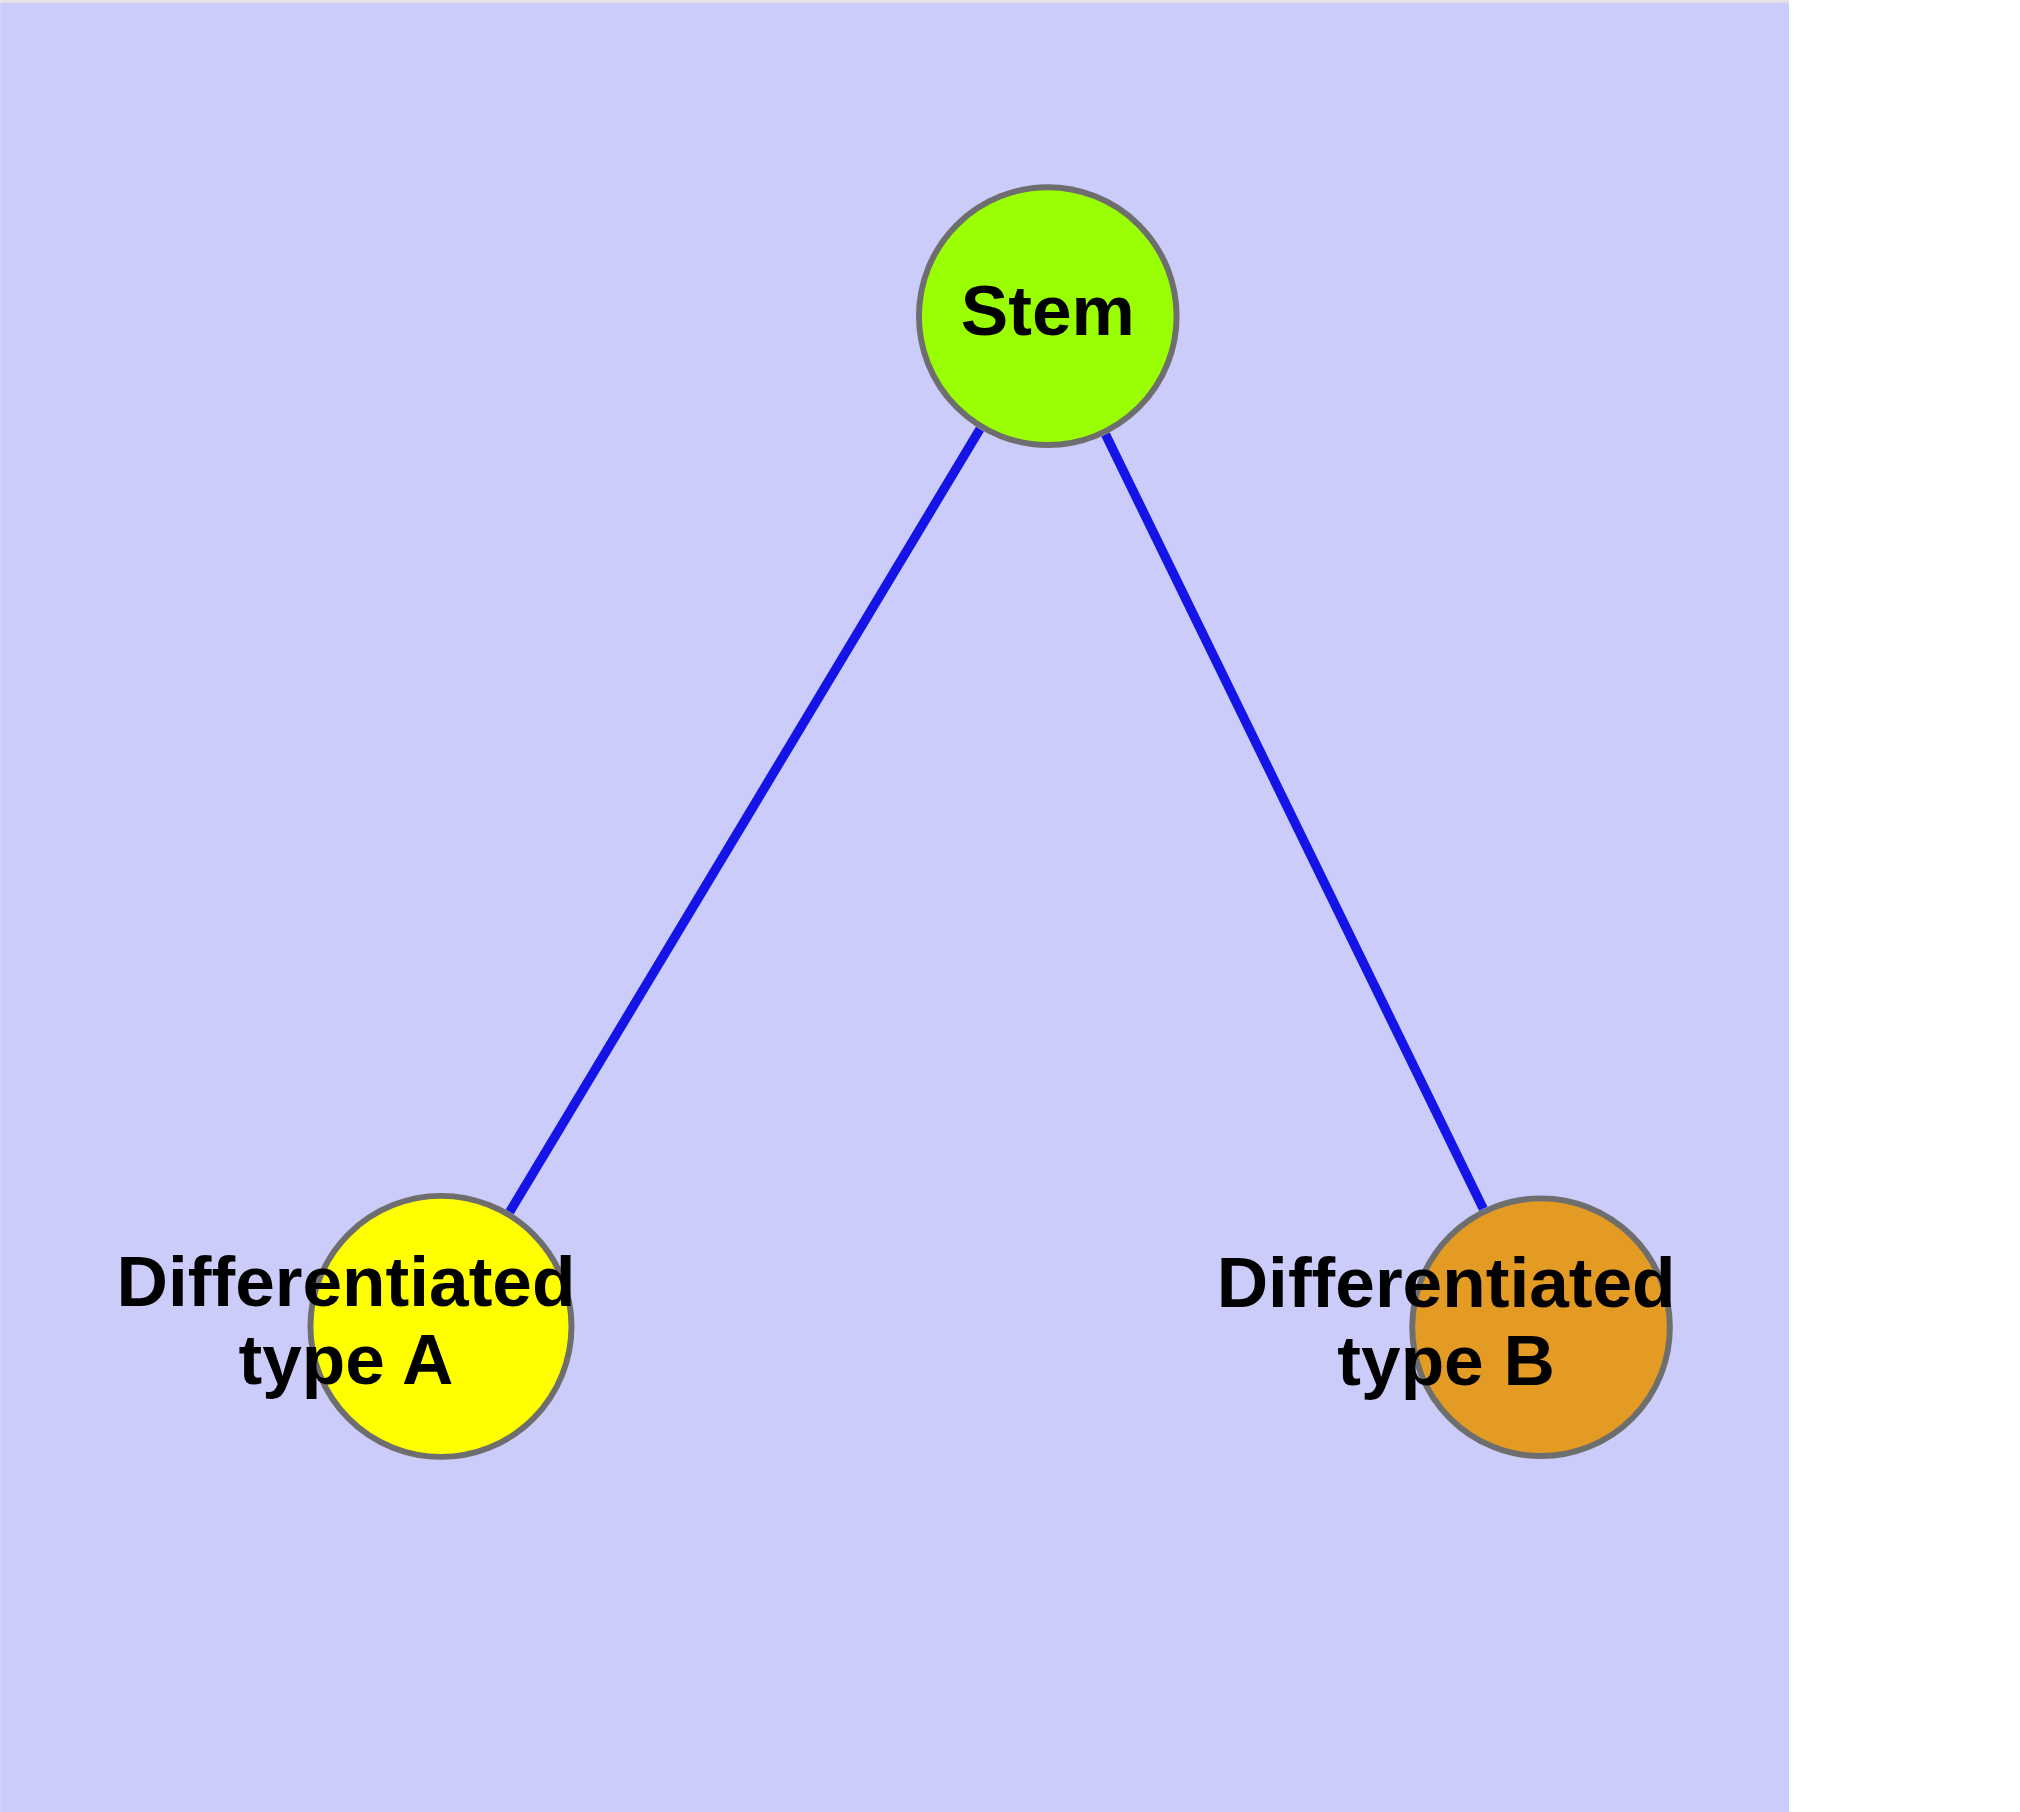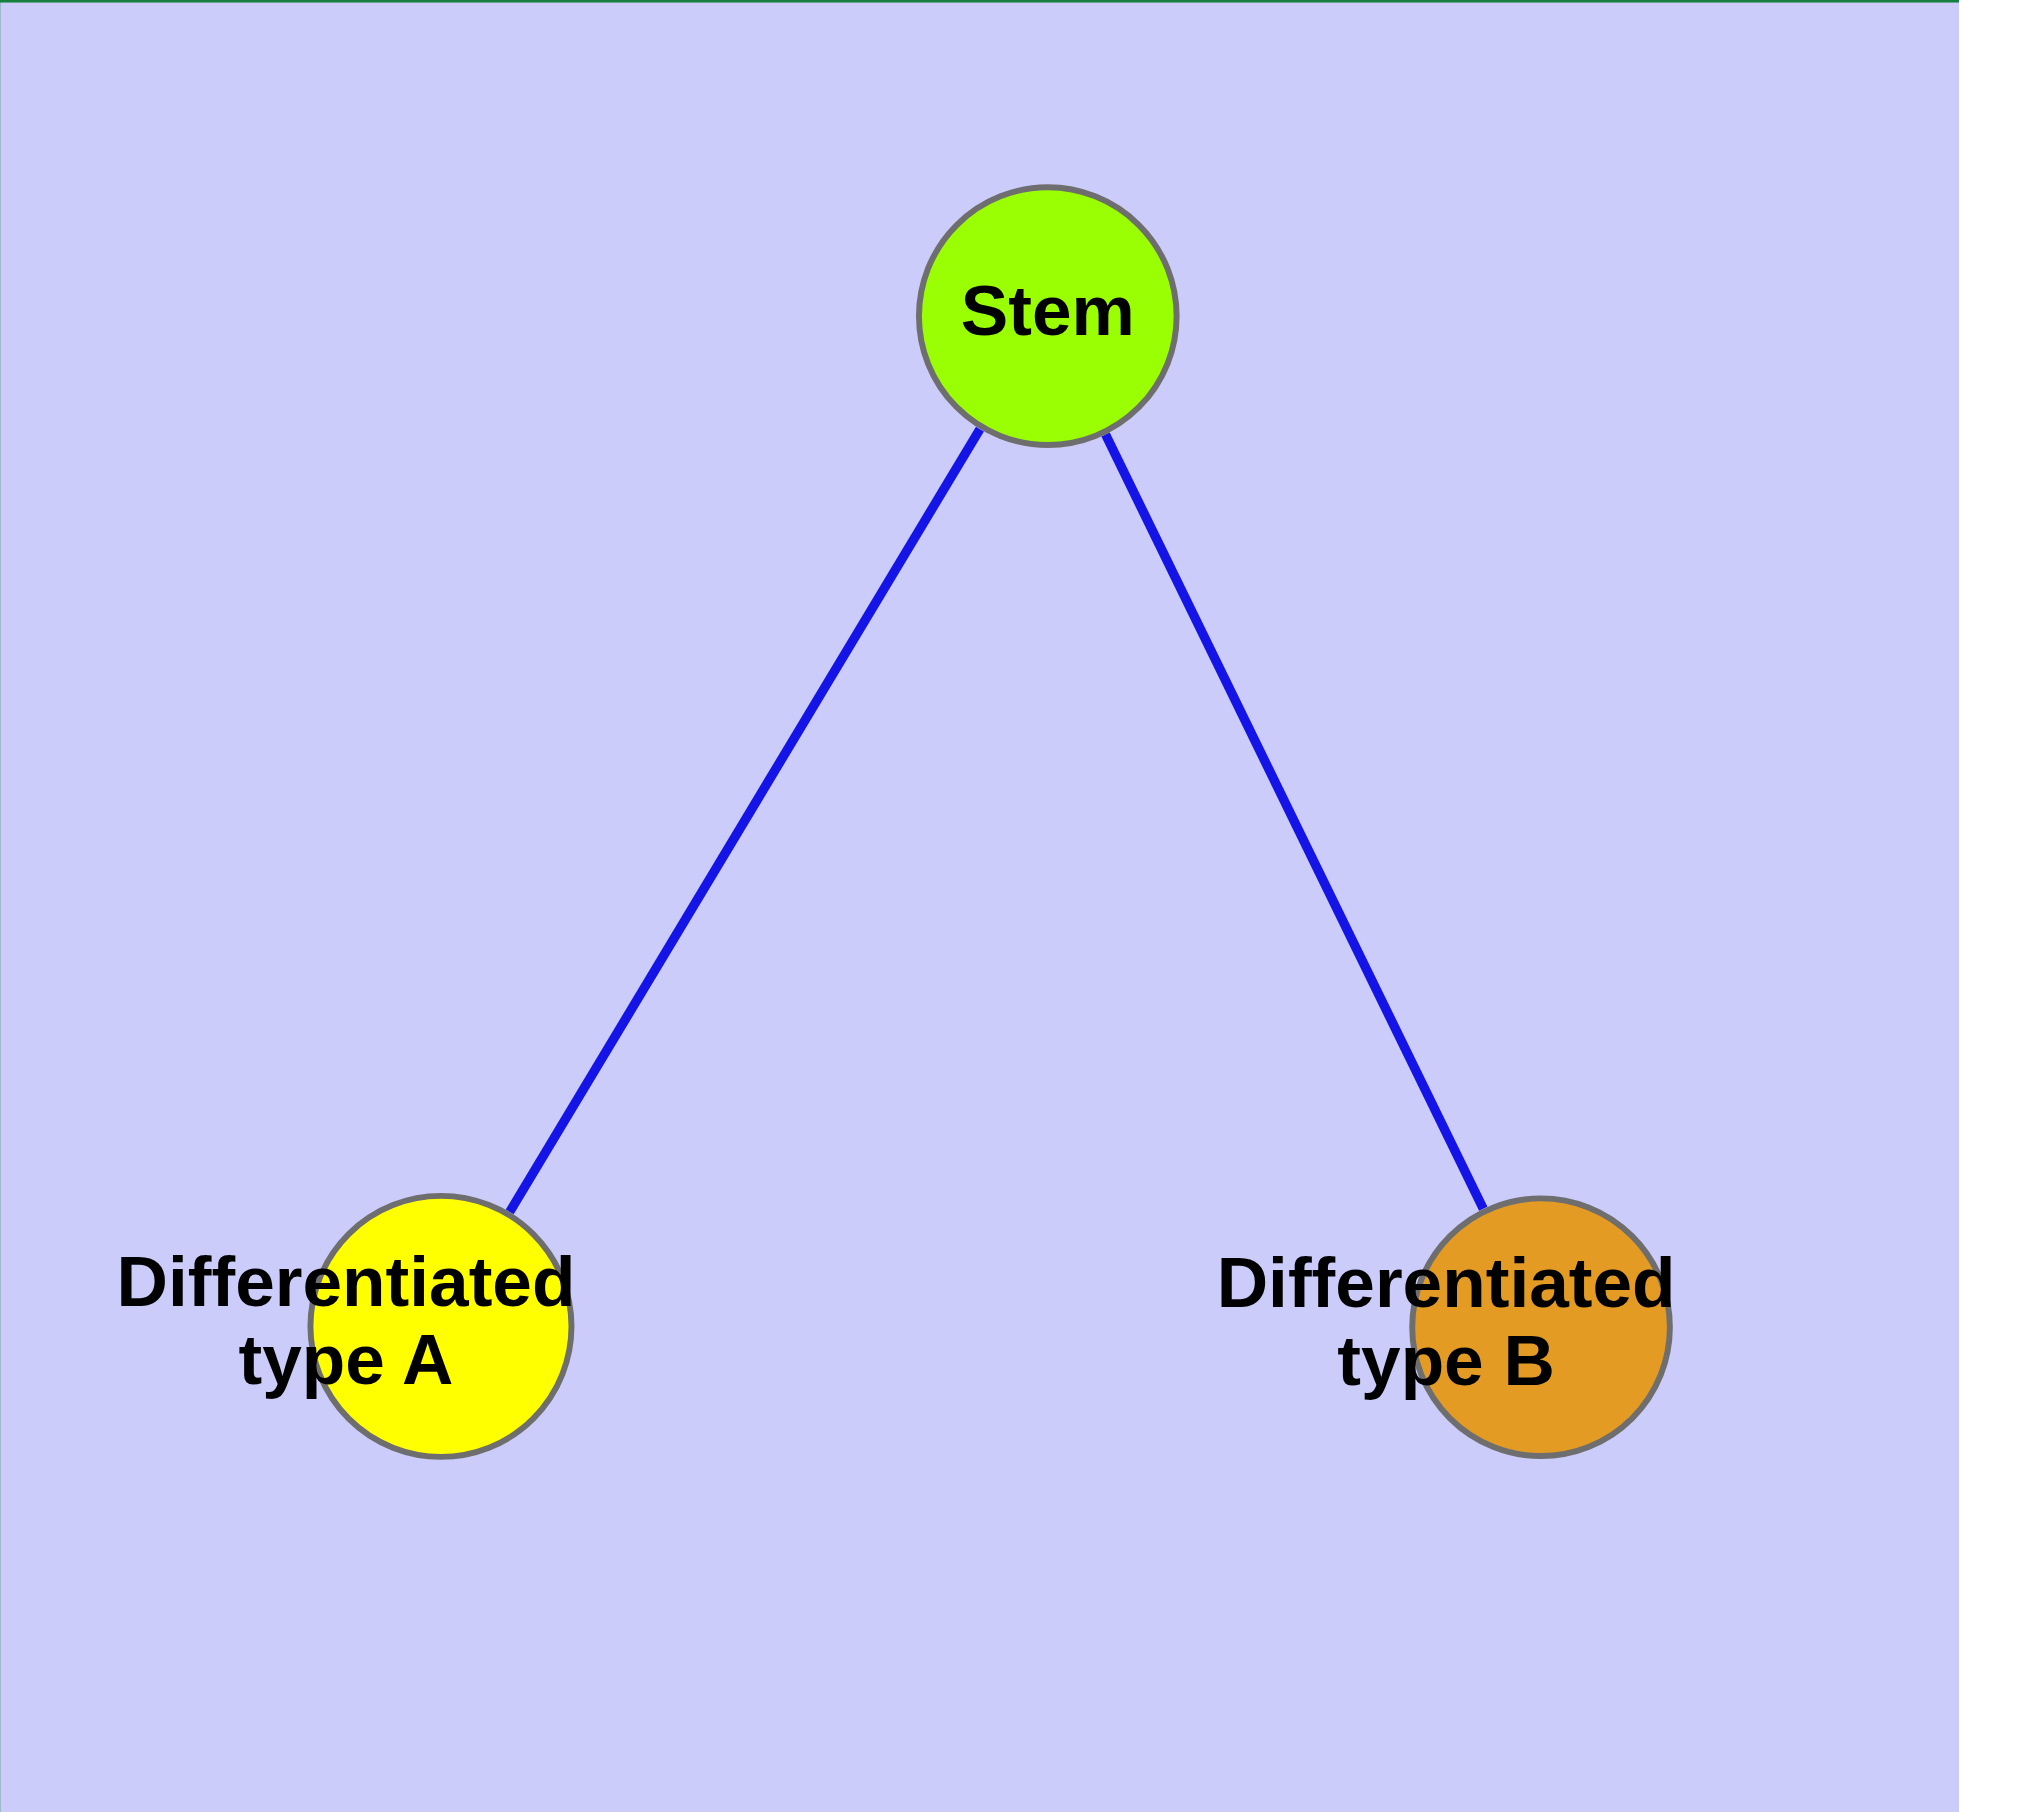--- a/index.html
+++ b/index.html
@@ -28,21 +28,21 @@
     font-weight: bold;
     fill: #000000;
     text-anchor: middle;
     dominant-baseline: middle;
     paint-order: normal;
   }
 </style>
 </head>
 <body>
 
-<div id="canvas" style="width: 1959px; height: 1812px; background: #15803d;">
+<div id="canvas" style="width: 1789px; height: 1812px; background: #e5e5e5;">
   <svg id="graph-svg" viewBox="0 0 2384 2138" xmlns="http://www.w3.org/2000/svg">
 
     <rect id="bg-rect" x="0" y="3" width="2384" height="2135" fill="#ccccfa"></rect>
 
     <g id="edges-layer">
         <line x1="1155.9301377571567" y1="506.3006645160184" x2="601.0996996993429" y2="1429.9848574837756" stroke="#1414e6" stroke-width="11" stroke-linecap="butt"></line>
         <line x1="1304.1794908137906" y1="512.7562414791277" x2="1749.8205091862094" y2="1426.2437585208725" stroke="#1414e6" stroke-width="11" stroke-linecap="butt"></line>
       </g>
 
     <g id="nodes-layer">

